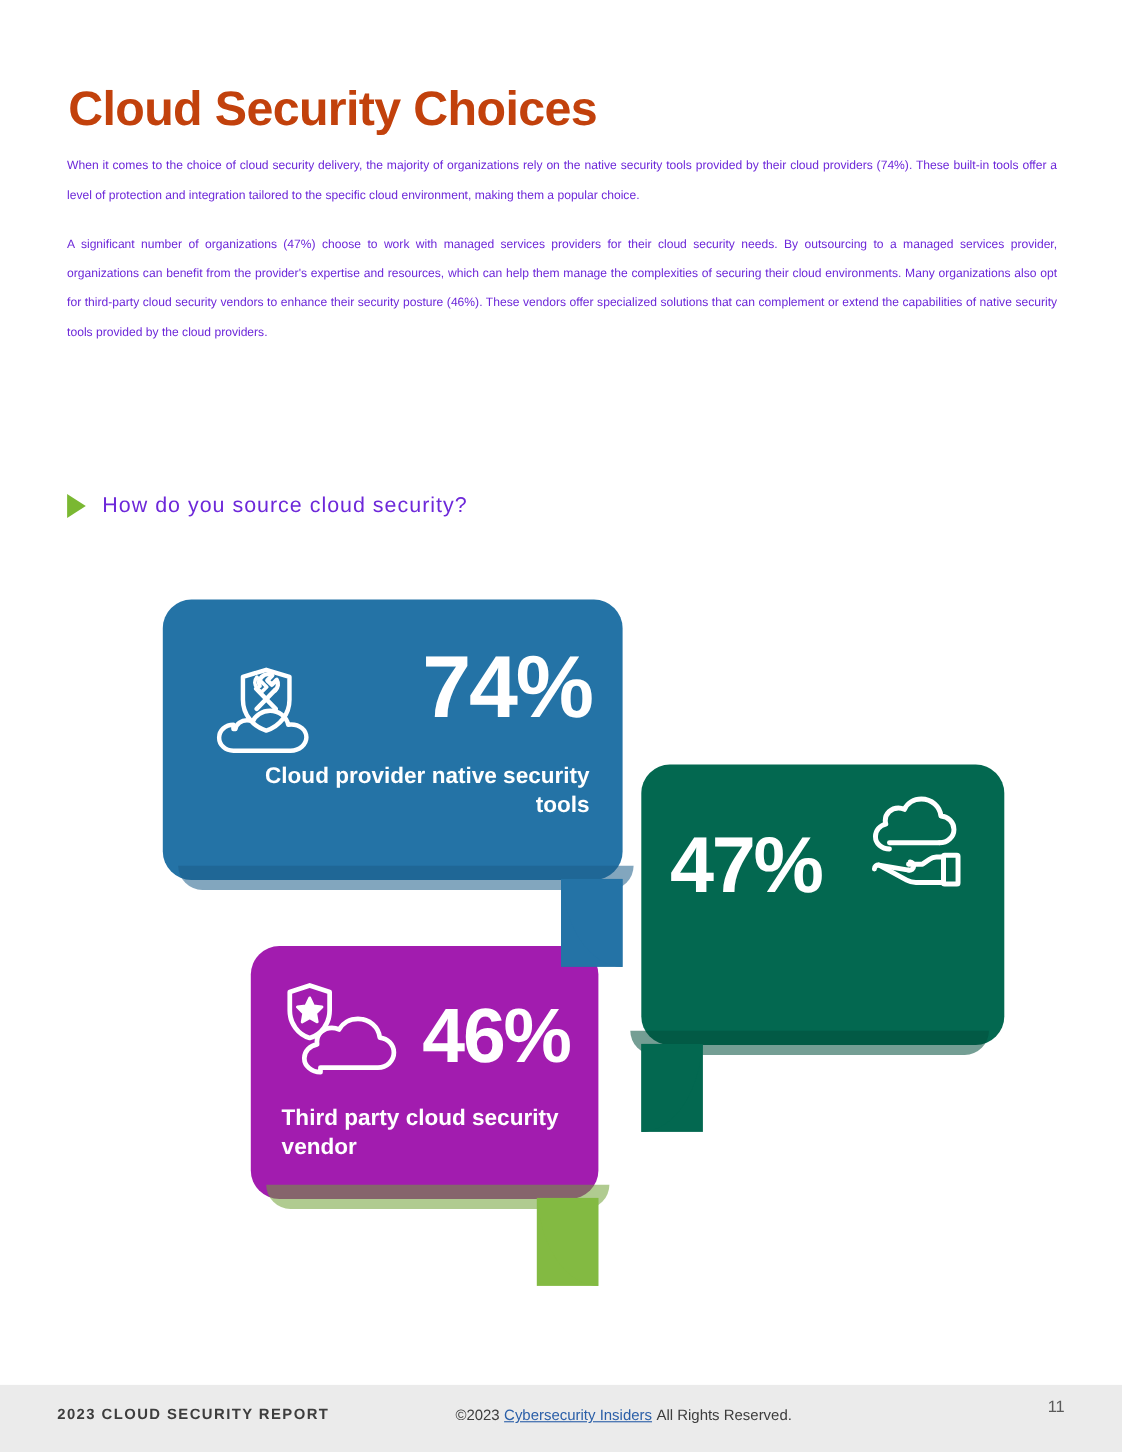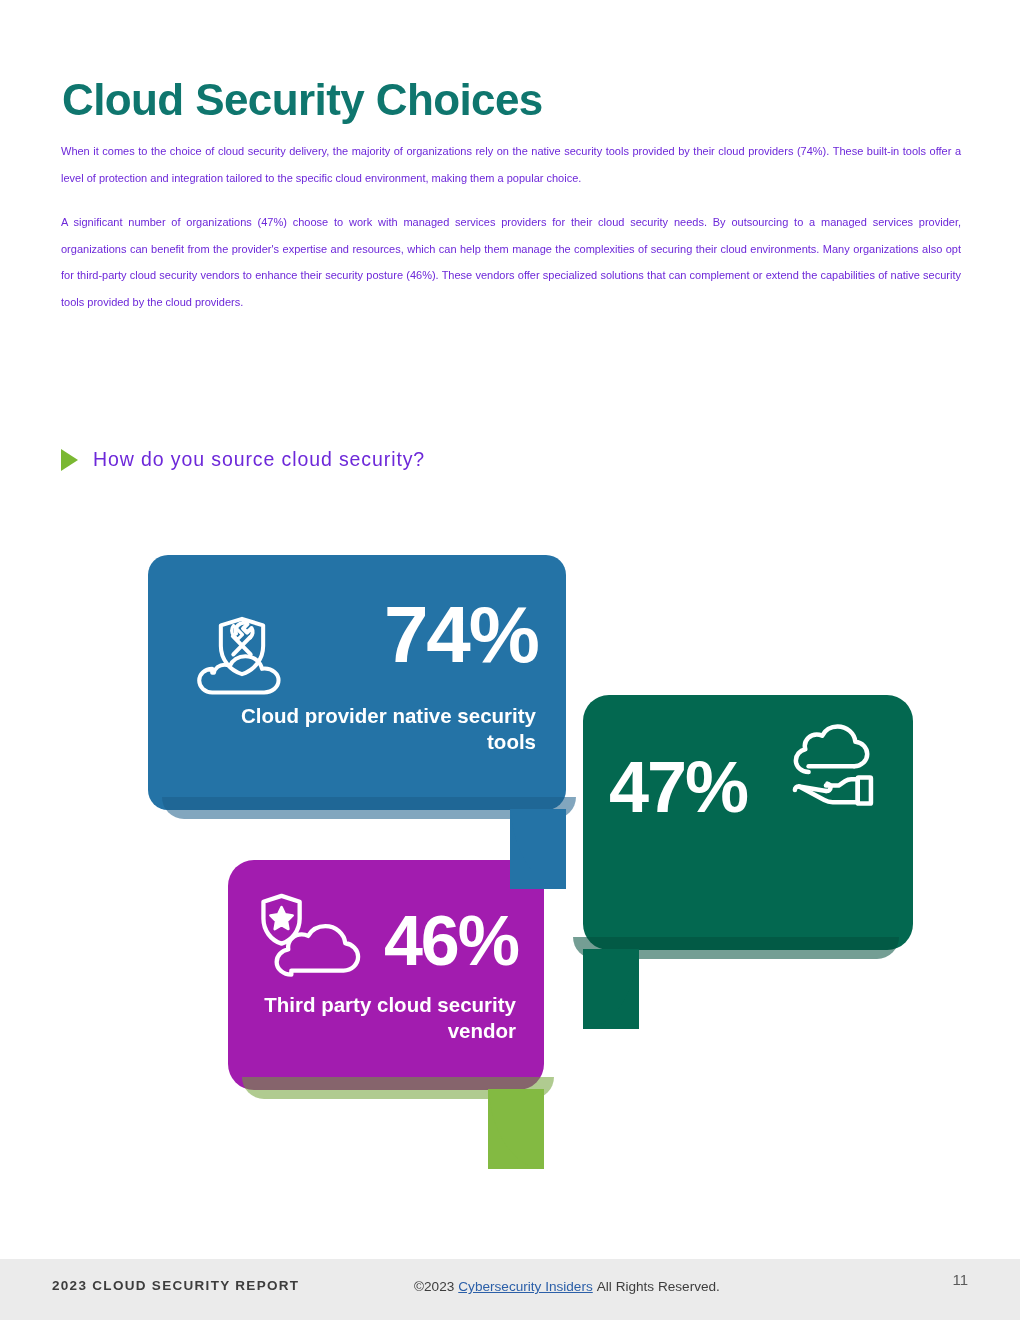--- a/index.html
+++ b/index.html
@@ -22,21 +22,21 @@
   }
 
   
   .page-title {
     position: absolute;
     left: 62px;
     top: 47px;
     font-size: 44px;
     font-weight: 700;
     letter-spacing: -0.6px;
-    color: #0f766e;
+    color: #c2410c;
     line-height: 1.1;
   }
 
   
   .body-copy {
     position: absolute;
     left: 61px;
     width: 900px;
     top: 138px;
     color: #6d28d9;
@@ -131,25 +131,24 @@
     letter-spacing: -2px;
   }
   .caption {
     font-weight: 700;
     line-height: 1.26;
   }
 
   
   #bubble-blue {
     left: 148px;
-    top: 25px;
+    top: 15px;
     width: 418px;
     height: 255px;
     background: #2473a6;
-    border-radius: 20px;
   }
   #bubble-blue .tail { background: #2473a6; }
   #bubble-blue .shadow-strip { background: #1b5d89; }
   #bubble-blue .pct {
     position: absolute;
     right: 28px;
     top: 42px;
     font-size: 80px;
   }
   #bubble-blue .caption {
@@ -222,23 +221,22 @@
   #bubble-lime .shadow-strip { background: #6fa134; }
   #bubble-lime .pct {
     position: absolute;
     right: 26px;
     top: 48px;
     font-size: 70px;
   }
   #bubble-lime .caption {
     position: absolute;
     right: 28px;
-    top: 132px;
+    top: 144px;
     width: 260px;
-    text-align: right;
     font-size: 20.5px;
   }
   #bubble-lime .icon-wrap {
     position: absolute;
     left: 24px;
     top: 30px;
     width: 110px;
     height: 92px;
   }
 

